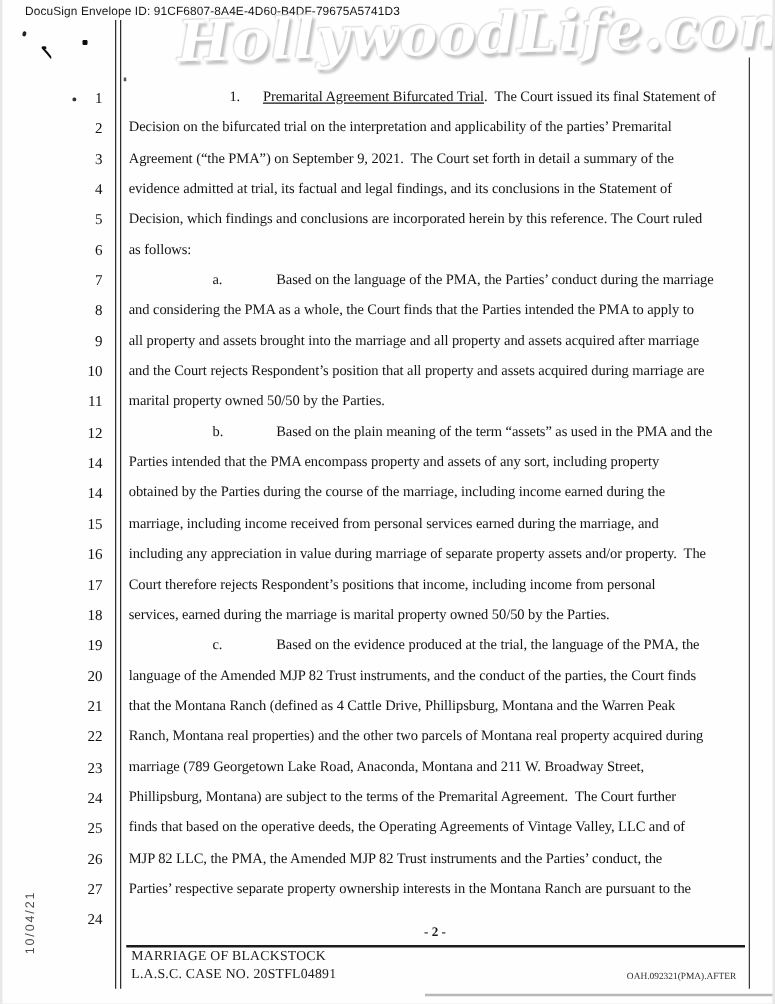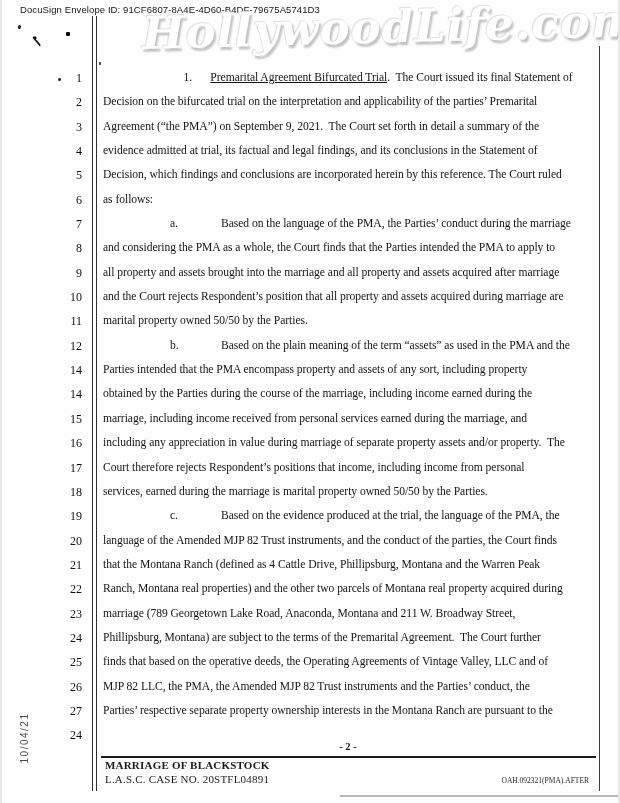--- a/index.html
+++ b/index.html
@@ -38,21 +38,21 @@
   .bl.ind-p1{padding-left:27px;text-align:center;}
   .bl.ind-p1 .marker{width:45px;}
   .bl.ind-sub{padding-left:67px;}
   .bl.ind-sub .marker{width:51px;}
   .bl .u{text-decoration:underline;}
   .pagenum{
     position:absolute;top:741px;left:98px;width:496px;text-align:center;
     font-size:10.5px;font-weight:bold;z-index:1;
   }
   .footer-rule{position:absolute;top:756px;left:99px;width:495px;height:2px;background:#1c1c1c;z-index:1;}
-  .footer-left1{position:absolute;top:759px;left:103px;font-size:11px;font-weight:bold;letter-spacing:0.2px;}
+  .footer-left1{position:absolute;top:759px;left:103px;font-size:11px;font-weight:normal;letter-spacing:0.2px;}
   .footer-left2{position:absolute;top:773px;left:103px;font-size:11px;font-weight:normal;letter-spacing:0.2px;}
   .footer-right1{position:absolute;top:759px;right:29px;font-size:11px;font-weight:bold;letter-spacing:0.2px;text-align:right;}
   .footer-right2{position:absolute;top:776px;right:29px;font-size:7.5px;color:#2a2a2a;text-align:right;}
   .date-vertical{
     position:absolute;left:-20px;top:730px;width:86px;height:16px;
     transform:rotate(-90deg);
     font-family:"Liberation Sans", sans-serif;font-size:10px;color:#4a4a4a;
     letter-spacing:1.5px;text-align:center;line-height:16px;
   }
   

